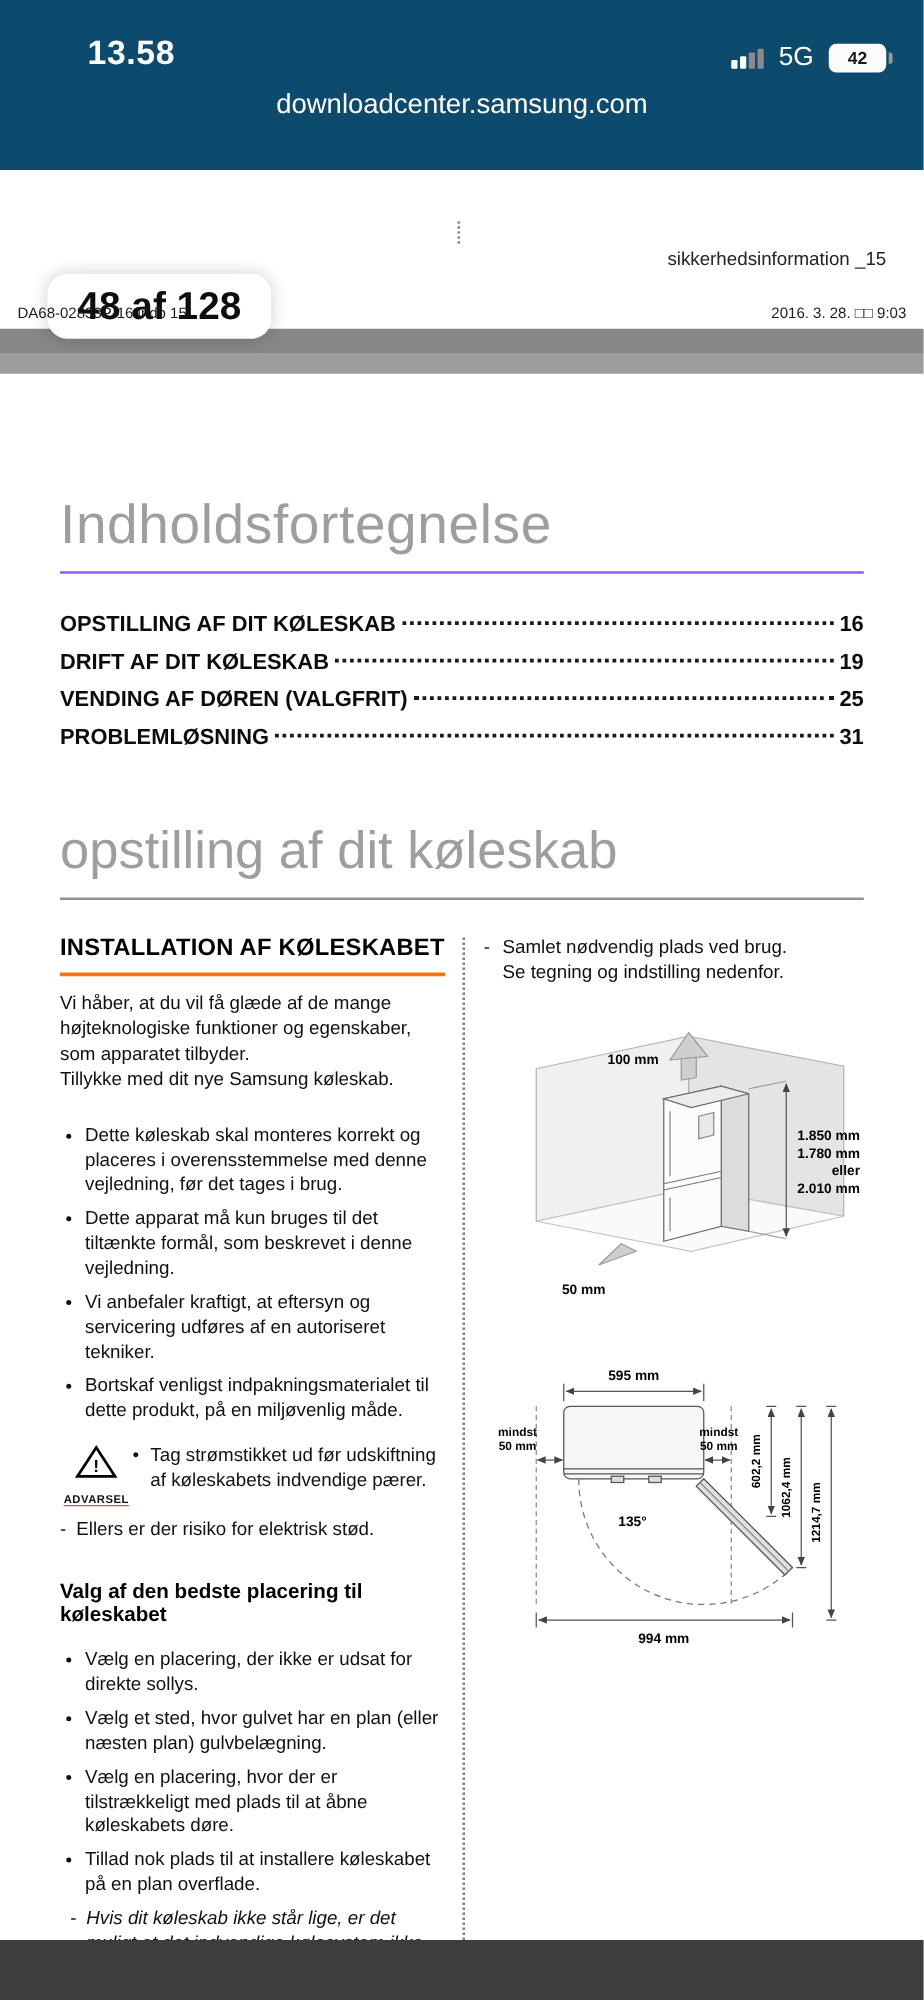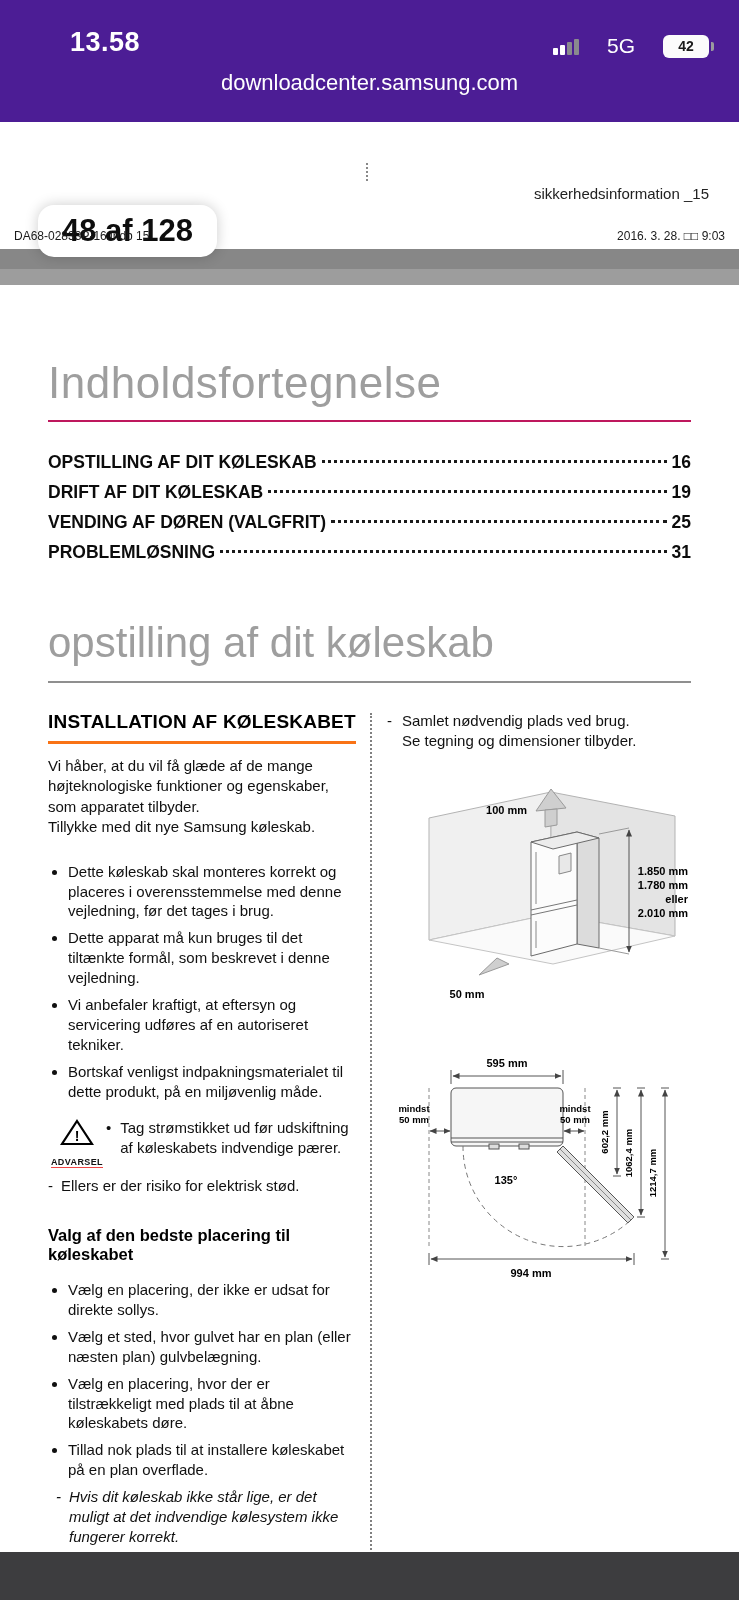--- a/index.html
+++ b/index.html
@@ -6,24 +6,24 @@
   html,body { width: 739px; }
   body {
     height: 1600px;
     position: relative;
     overflow: hidden;
     background: #ffffff;
     font-family: "Liberation Sans", "DejaVu Sans", sans-serif;
     color: #111;
   }
   
-  .status-bar { background:#4c1d95; height:122px; color:#fff; }
+  .status-bar { background:#0c4a6e; height:136px; color:#fff; }
   .sb-row1 { display:flex; justify-content:space-between; align-items:flex-end; padding:20px 30px 0 70px; height:58px; }
   .sb-time { font-size:27px; font-weight:700; letter-spacing:0.5px; }
-  .sb-icons { display:flex; align-items:center; gap:28px; }
+  .sb-icons { display:flex; align-items:center; gap:12px; }
   .signal { display:flex; align-items:flex-end; gap:2px; height:17px; }
   .signal i { display:block; width:5px; border-radius:1px; background:#8a8a8e; }
   .signal i:nth-child(1){height:7px;background:#fff;}
   .signal i:nth-child(2){height:10px;background:#fff;}
   .signal i:nth-child(3){height:13px;}
   .signal i:nth-child(4){height:16px;}
   .net { font-size:21px; color:#fff; }
   .battery { position:relative; width:46px; height:23px; background:#fbfbfb; border-radius:6px;
              display:flex; align-items:center; justify-content:center;
              font-size:14px; font-weight:700; color:#1a1a1a; }
@@ -35,22 +35,22 @@
   .prev-page { position:relative; height:86px;margin-top:41px; }
   .divider-tick { position:absolute; left:366px; top:0; height:18px; border-left:2px dotted #888; }
   .prev-header { position:absolute; right:30px; top:22px; font-size:15px; color:#222; }
   .page-badge { position:absolute; left:38px; top:42px; background:#fff; border-radius:16px;
                 padding:8px 24px; font-size:31px; font-weight:600; color:#0d0d0d;
                 box-shadow:0 0 14px rgba(0,0,0,0.20); }
   .doc-footer { display:flex; justify-content:space-between; padding:0 14px; font-size:12px; color:#1a1a1a; }
   .prev-page .doc-footer { position:absolute; left:0; right:0; bottom:6px; }
   .page-sep { height:36px; background:linear-gradient(#878787 0 55%, #9d9d9d 55% 100%); }
   .page16 { padding:0 48px; }
-  .h1-title { margin-top:73px; font-size:44px; font-weight:300; color:#9e9e9e; letter-spacing:0.5px;
-              border-bottom:2px solid #be185d; padding-bottom:12px; }
+  .h1-title { margin-top:96px; font-size:44px; font-weight:300; color:#9e9e9e; letter-spacing:0.5px;
+              border-bottom:2px solid #8b5cf6; padding-bottom:12px; }
   .toc { margin-top:30px; }
   .toc-row { display:flex; align-items:baseline; margin-bottom:9px; font-size:17.5px; font-weight:700; color:#0c0c0c; }
   .toc-leader { flex:1; margin:0 5px; border-bottom:3px dotted #1a1a1a; transform:translateY(-5px); }
   .h2-title { margin-top:56px; font-size:42px; font-weight:300; color:#9e9e9e;
               border-bottom:2px solid #8f8f8f; padding-bottom:14px; }
   .columns { display:flex; margin-top:28px; }
   .col-left { width:308px; flex:0 0 308px; }
   .col-div { border-left:2px dotted #808080; margin:2px 15px 40px 14px; }
   .col-right { flex:1; }
   .col-left h3 { font-size:19px; font-weight:700; color:#000; letter-spacing:0.2px;
@@ -180,21 +180,21 @@
           <span class="pf-num">16_</span><span class="pf-label">indstilling</span>
         </div>
       </div>
 
       <div class="col-div"></div>
 
       <div class="col-right">
         <div class="r-intro">
           <div>
             <p>Samlet nødvendig plads ved brug.</p>
-            <p>Se tegning og dimensioner tilbyder.</p>
+            <p>Se tegning og indstilling nedenfor.</p>
           </div>
         </div>
 
         <svg class="diagram" width="300" height="252" viewBox="0 0 300 252">
           <defs>
             <marker id="m1" markerWidth="8" markerHeight="8" refX="6.5" refY="3" orient="auto-start-reverse">
               <path d="M0,0 L7,3 L0,6 Z" fill="#444"></path>
             </marker>
           </defs>
 

